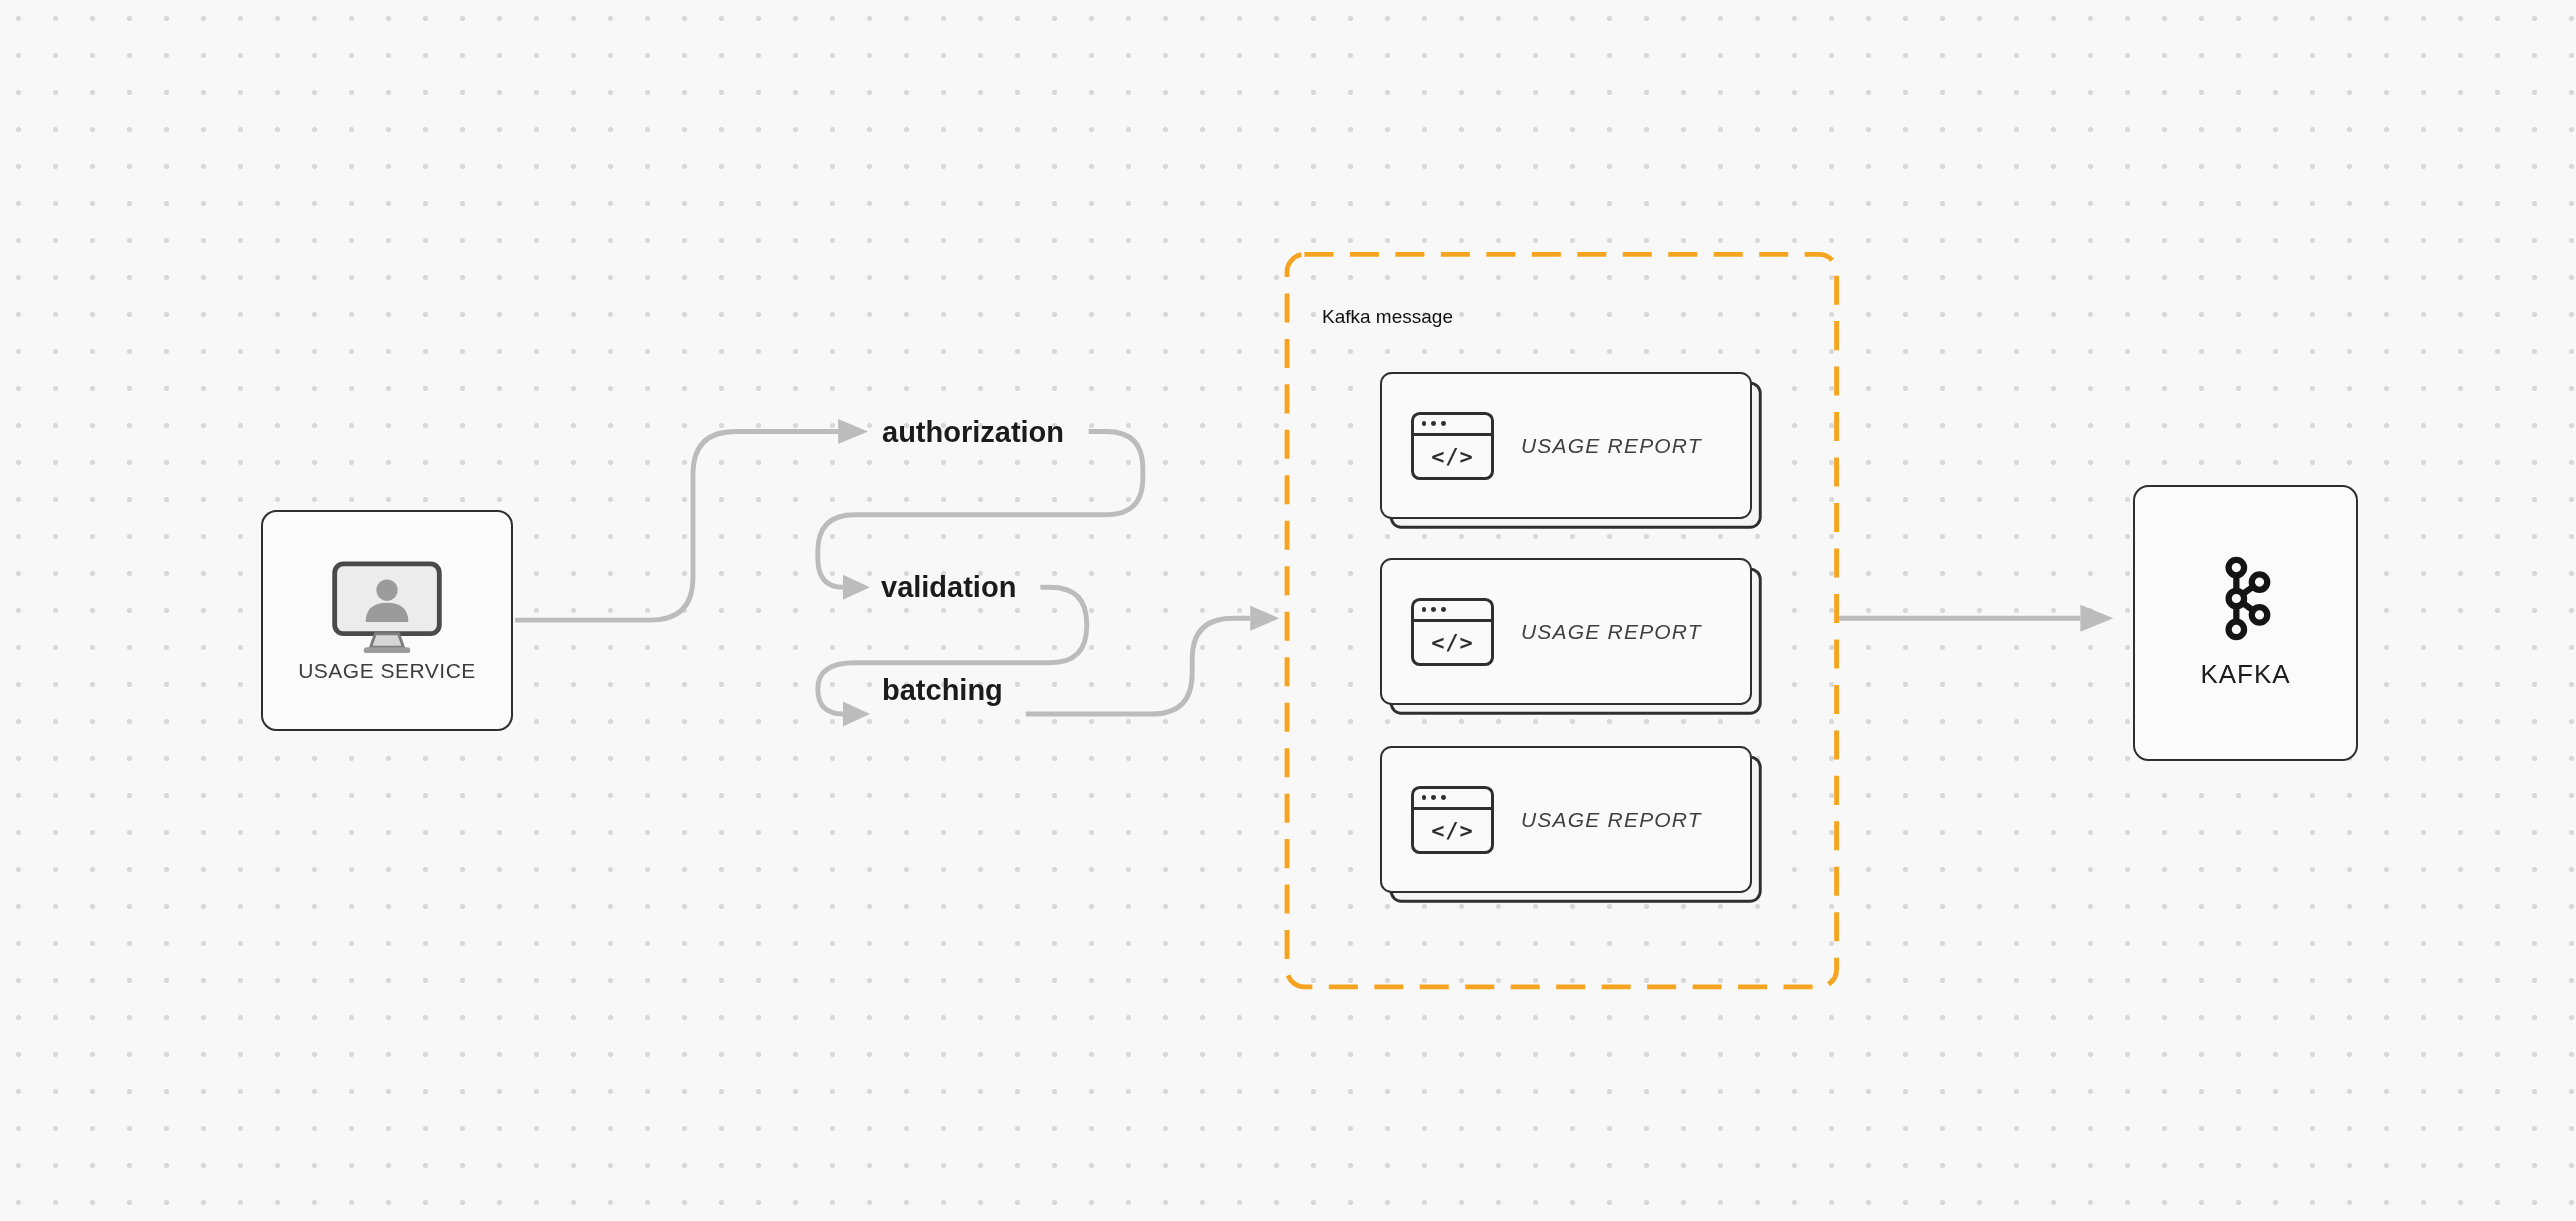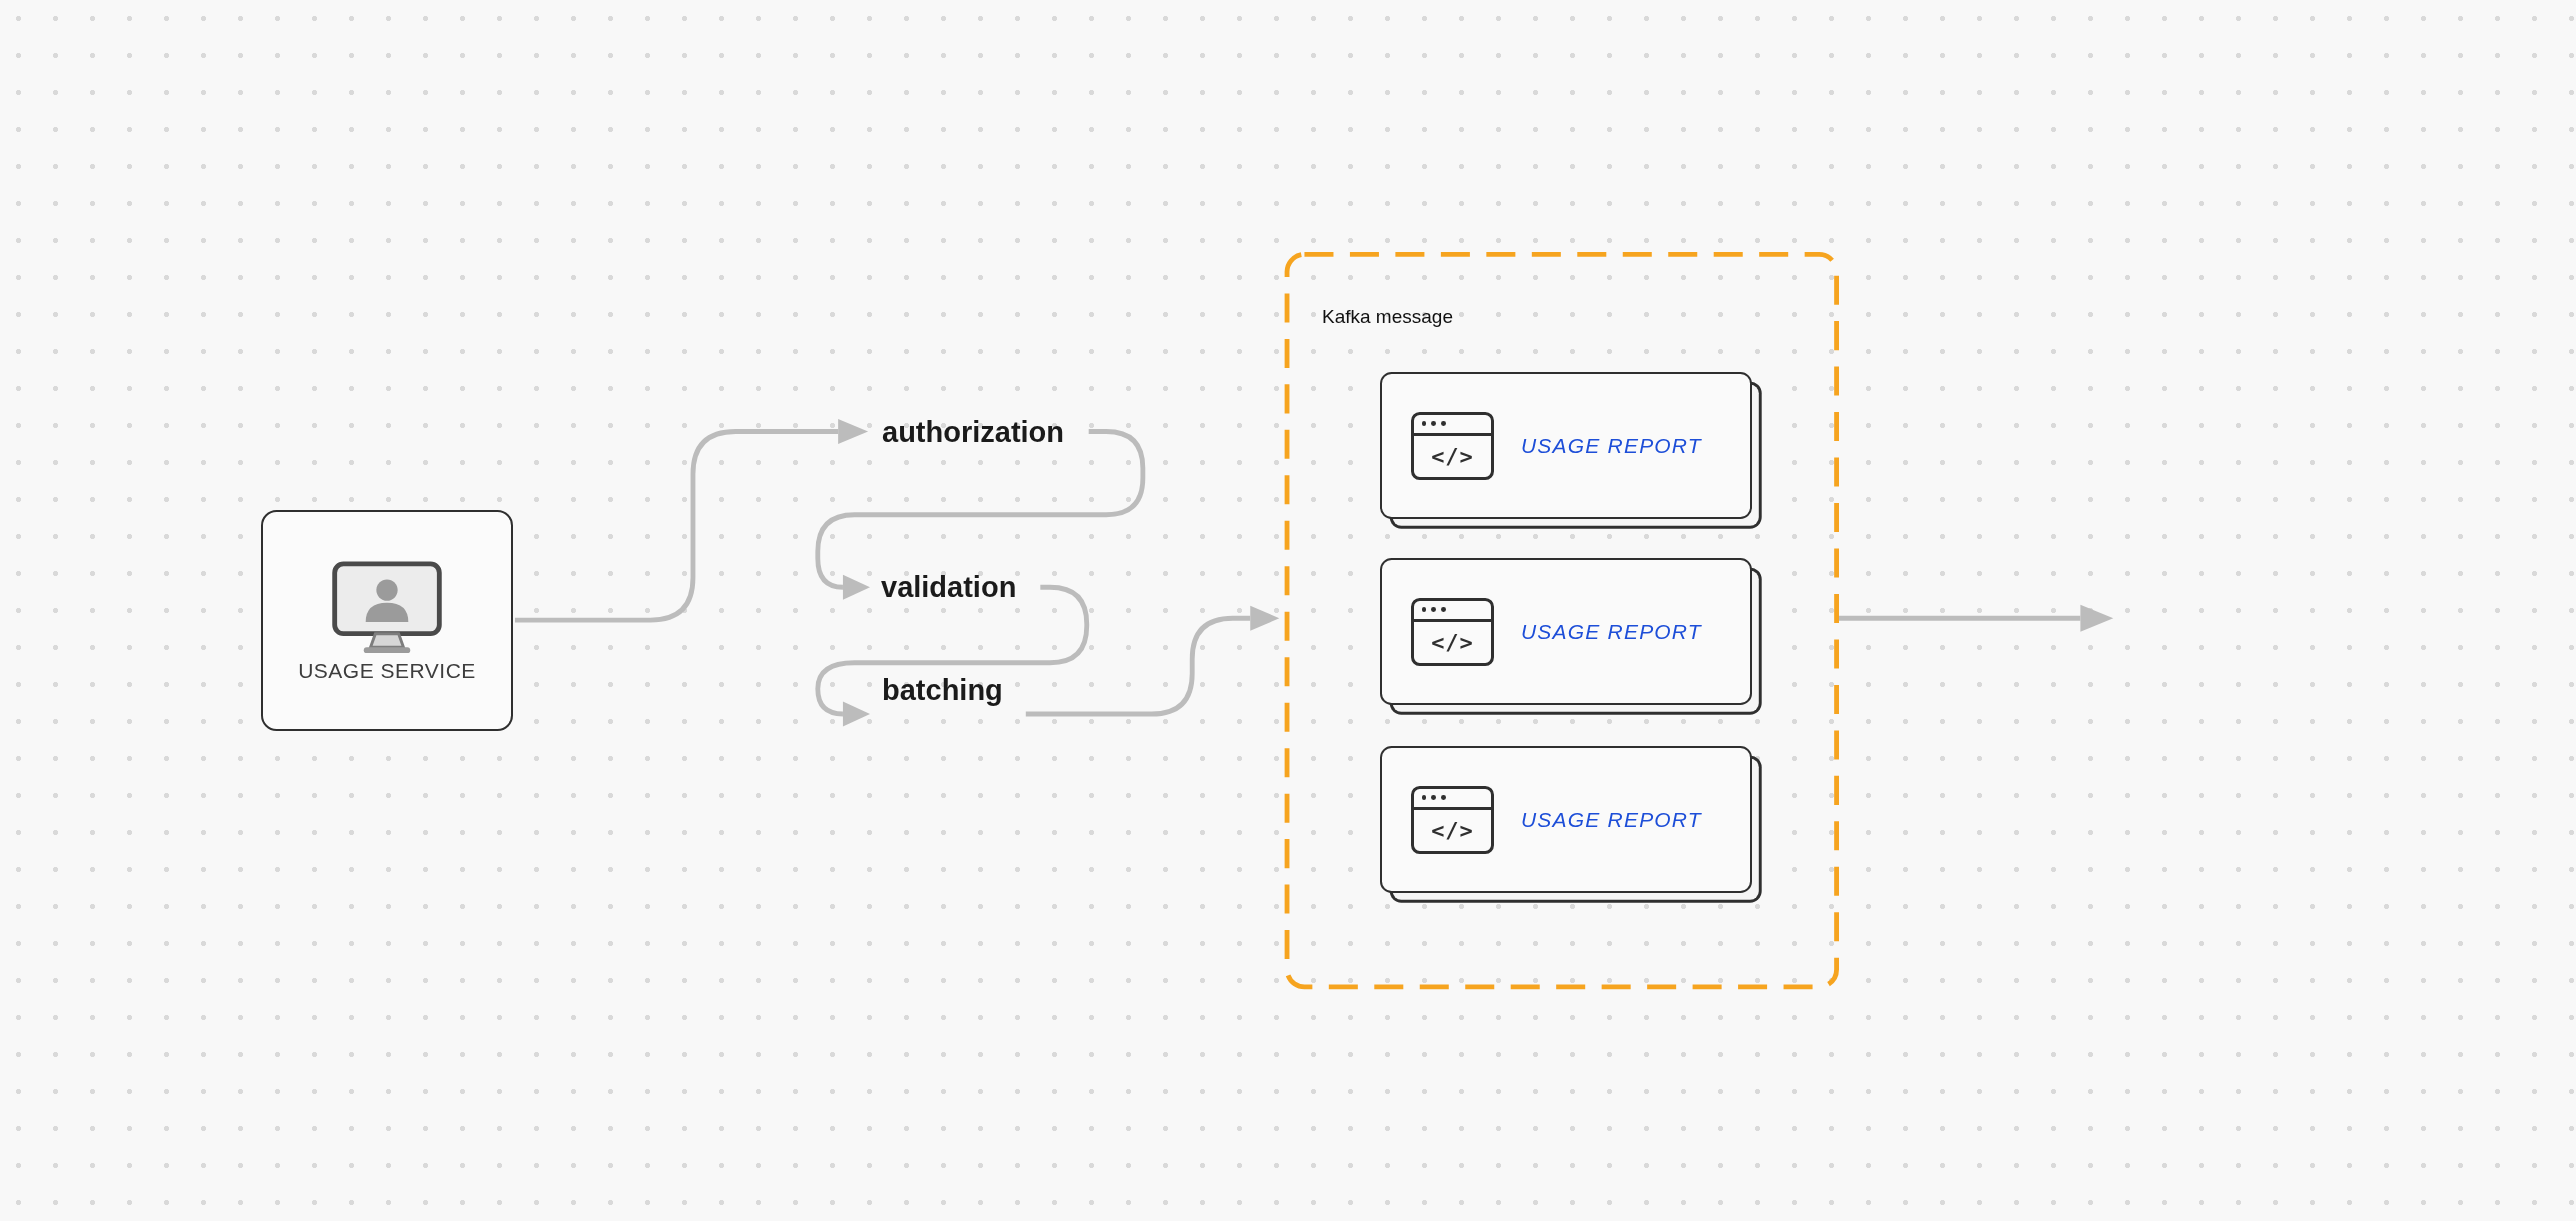--- a/index.html
+++ b/index.html
@@ -61,21 +61,21 @@
     display: flex;
     align-items: center;
     padding: 0 23px 0 29px;
     gap: 27px;
     box-sizing: border-box;
   }
   .card-label {
     font-size: 21px;
     font-style: italic;
     letter-spacing: 1.2px;
-    color: #1d4ed8;
+    color: #404040;
     white-space: nowrap;
   }
 
   .browser-icon {
     width: 83px;
     height: 68px;
     border: 3.4px solid #2f2f2f;
     border-radius: 8.7px;
     background: #fafafa;
     flex-shrink: 0;
@@ -174,15 +174,31 @@
       <div class="browser-top">
         <span class="browser-dot"></span>
         <span class="browser-dot"></span>
         <span class="browser-dot"></span>
       </div>
       <div class="browser-body">&lt;/&gt;</div>
     </div>
     <div class="card-label">USAGE REPORT</div>
   </div>
 
+  <div class="node kafka-node">
+    <svg width="62" height="85" viewBox="0 0 64 88">
+      <g stroke="#141414" stroke-width="6.5" fill="none">
+        <circle cx="22" cy="12" r="8"></circle>
+        <circle cx="22" cy="44" r="8"></circle>
+        <circle cx="22" cy="76" r="8"></circle>
+        <circle cx="46" cy="27" r="8"></circle>
+        <circle cx="46" cy="61" r="8"></circle>
+        <line x1="22" y1="20" x2="22" y2="36"></line>
+        <line x1="22" y1="52" x2="22" y2="68"></line>
+        <line x1="28.5" y1="39.5" x2="39.5" y2="31.5"></line>
+        <line x1="28.5" y1="48.5" x2="39.5" y2="56.5"></line>
+      </g>
+    </svg>
+    <div class="kafka-label">KAFKA</div>
+  </div>
 
 </div>
 
 
 </body></html>

